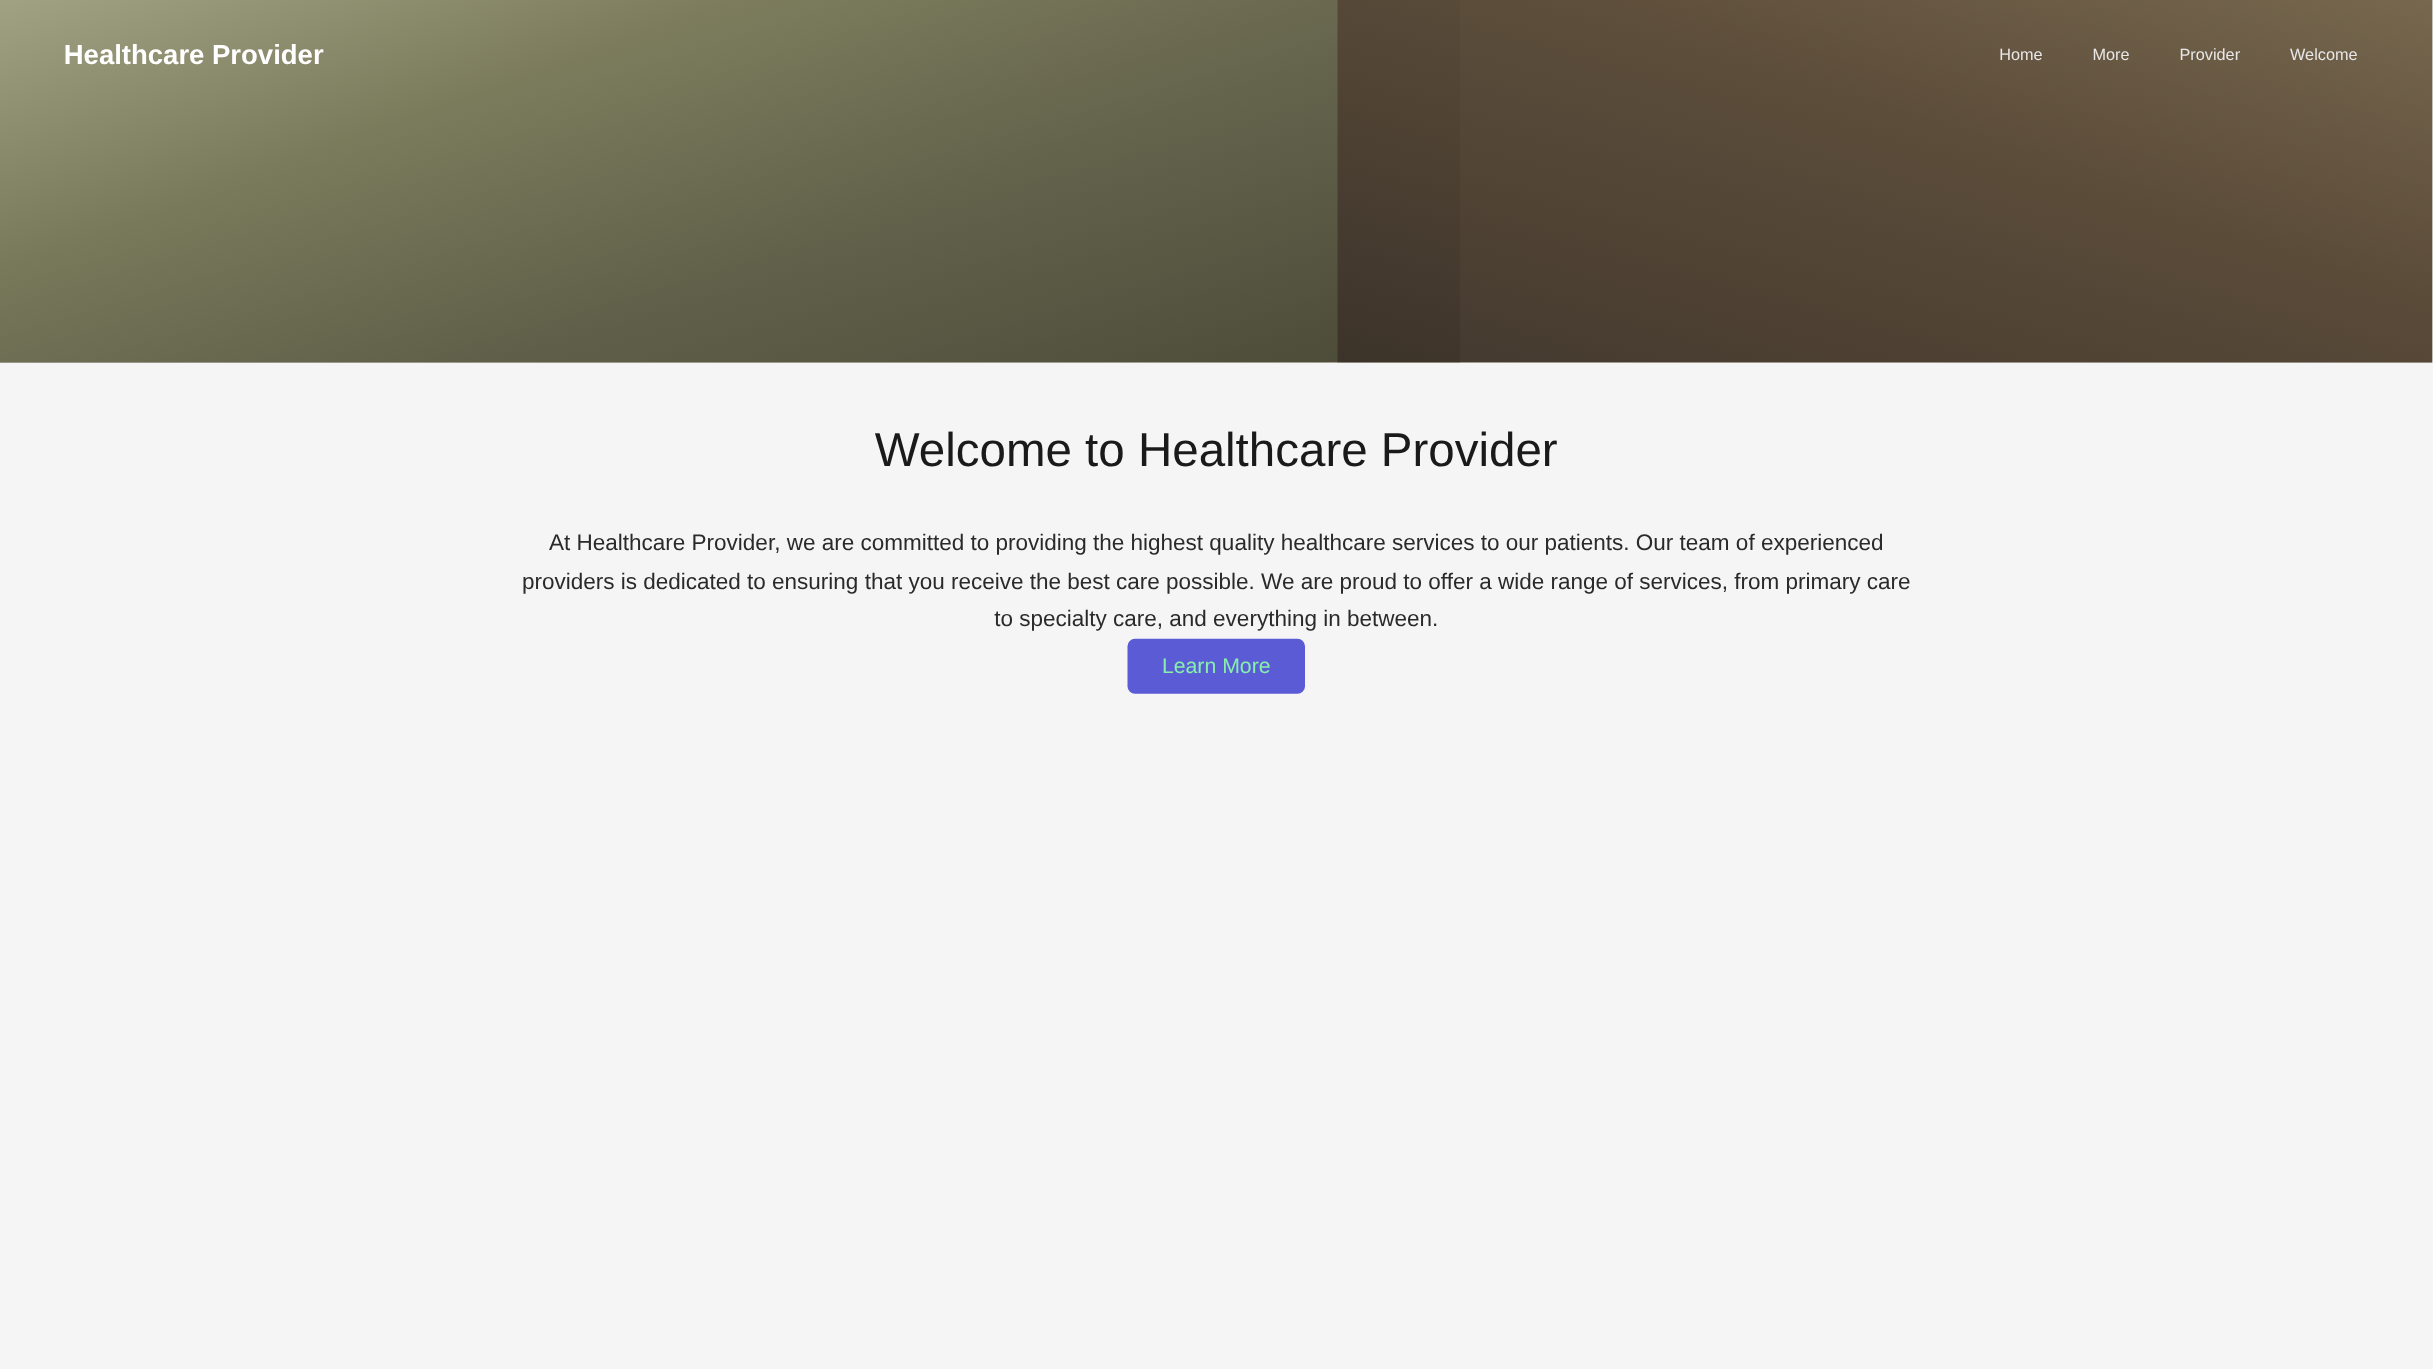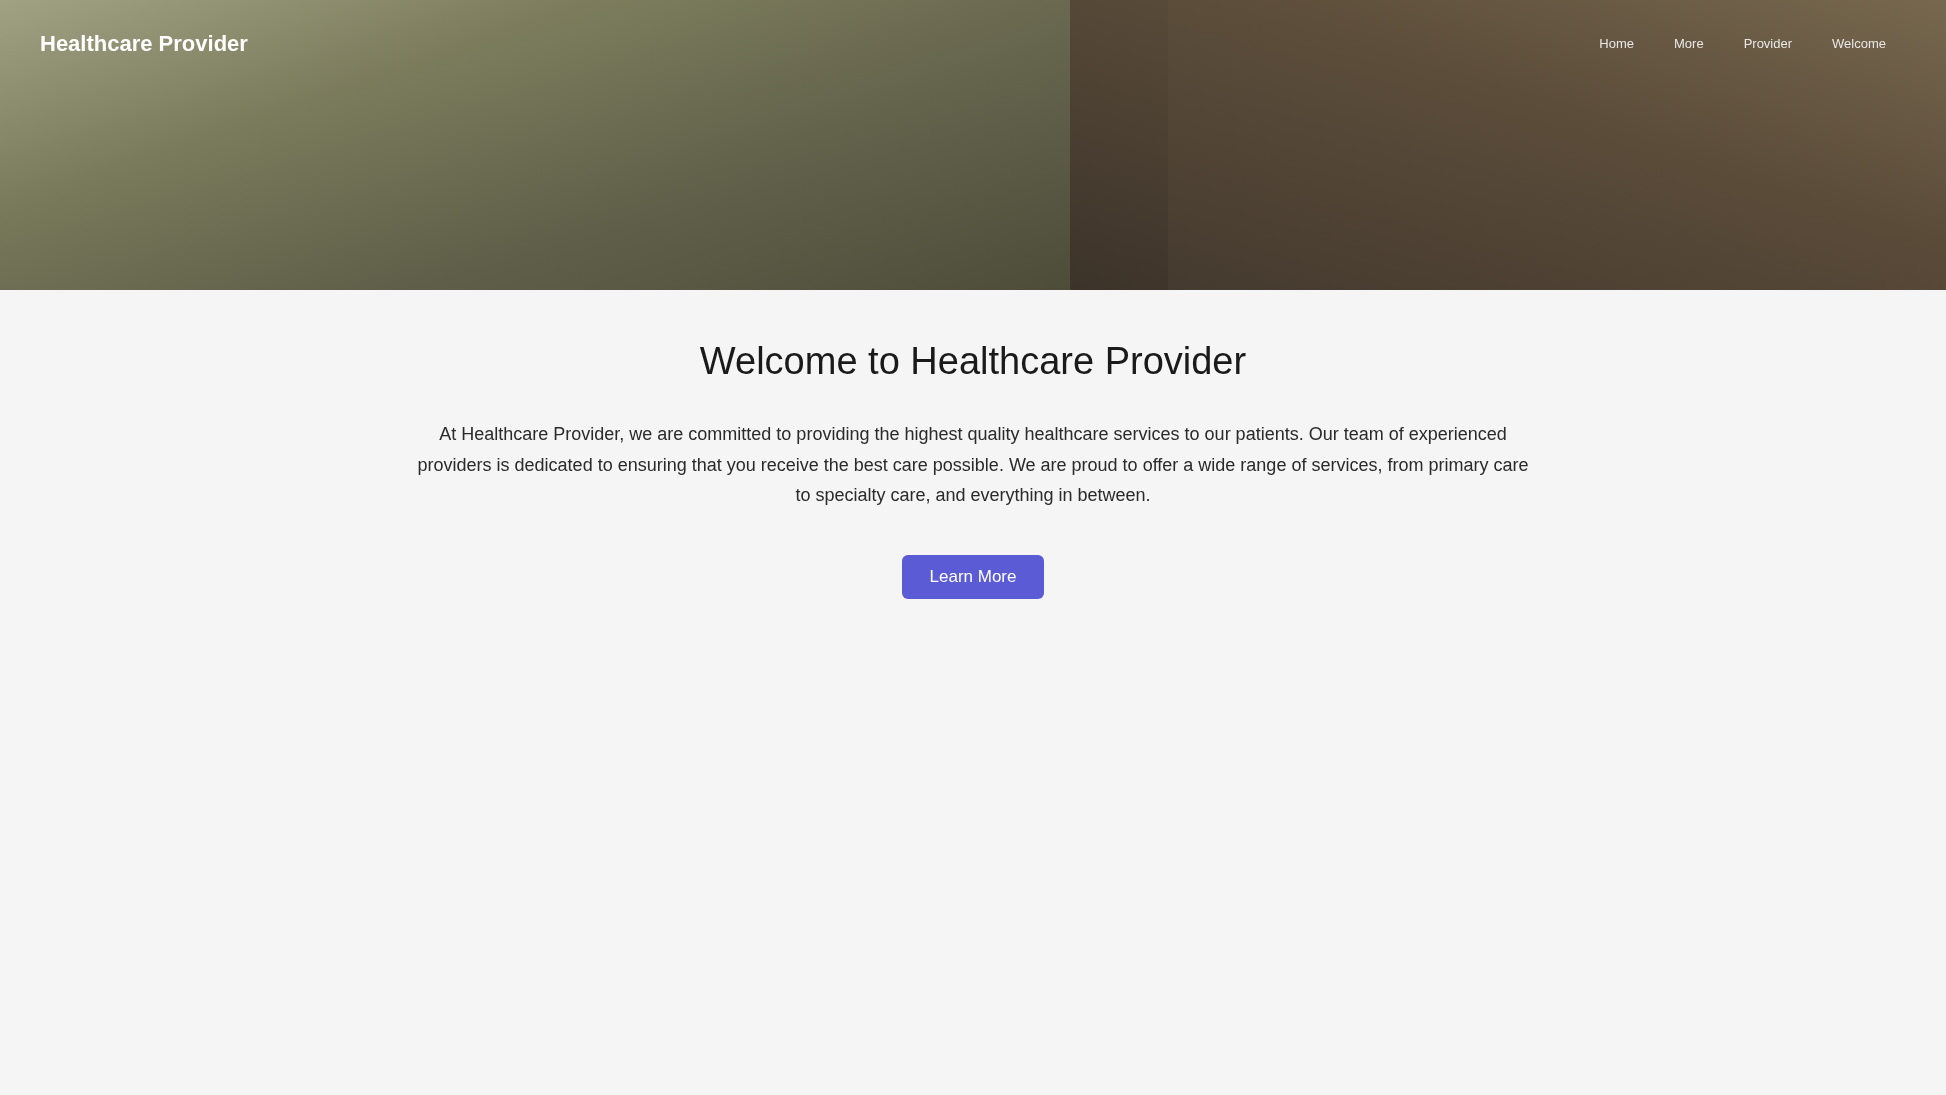--- a/index.html
+++ b/index.html
@@ -59,21 +59,21 @@
         #7a6a50 0%,
         #5a4a38 40%,
         #3a3028 100%
       );
       opacity: 0.9;
     }
 
     
     nav {
       position: absolute;
-      top: 0; left: 0; right: 0;
+      top: 0; left: 11px; right: 0;
       display: flex;
       align-items: center;
       justify-content: space-between;
       padding: 28px 40px;
       z-index: 10;
     }
 
     .nav-logo {
       color: #ffffff;
       font-size: 22px;
@@ -108,28 +108,27 @@
       font-size: 38px;
       font-weight: 400;
       color: #1a1a1a;
       margin-bottom: 36px;
     }
 
     .main-description {
       font-size: 18px;
       line-height: 1.7;
       color: #2a2a2a;
-      margin-bottom: 44px;
     }
 
     .learn-more-btn {
       display: inline-block;
       padding: 12px 28px;
       background-color: #5b5bd6;
-      color: #ffffff;
+      color: #86efac;
       font-size: 17px;
       border: none;
       border-radius: 6px;
       cursor: pointer;
       text-decoration: none;
       transition: background-color 0.2s;
     }
   </style>
 </head>
 <body>

